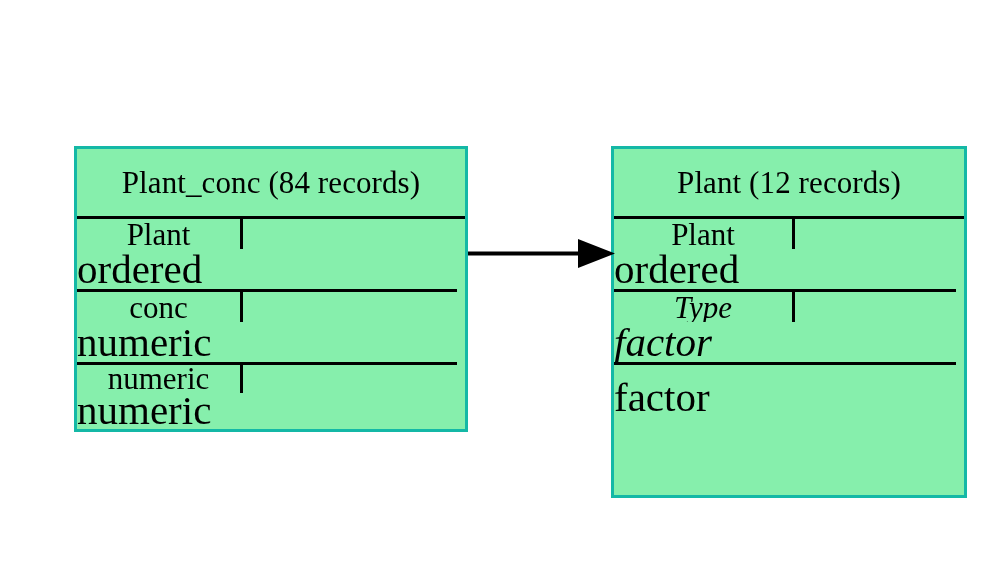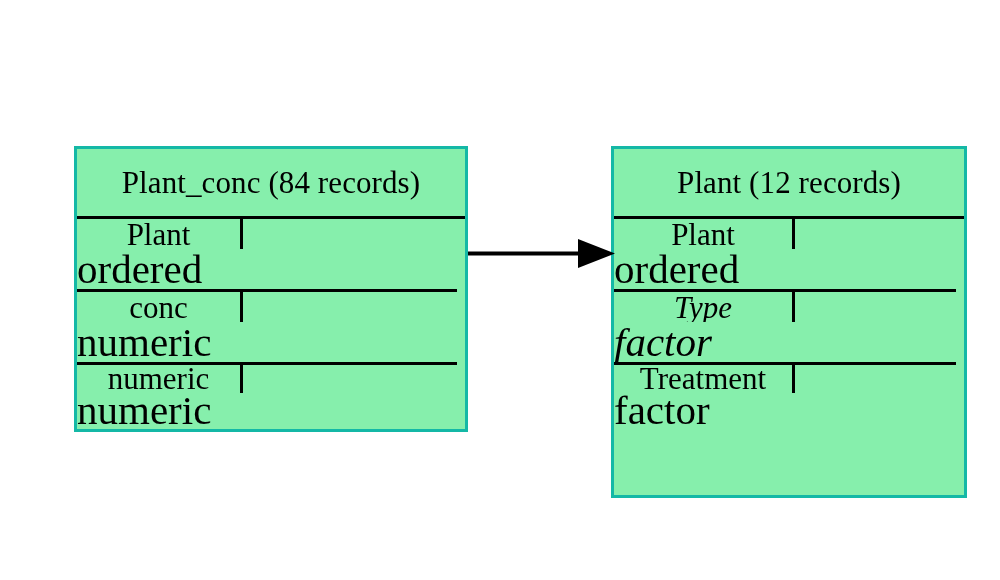--- a/index.html
+++ b/index.html
@@ -138,21 +138,20 @@
       <div class="attr-type">ordered</div>
     </div>
 
     <div class="attr-row divided" style="top:143px; height:73px;font-style:italic;">
       <div class="attr-name" style="width:181px;">Type</div>
       <div class="attr-key" style="width:31px;"></div>
       <div class="attr-type">factor</div>
     </div>
 
     <div class="attr-row" style="top:216px; height:64px;">
-      <div class="attr-name" style="width:181px;">Treatment</div>
       <div class="attr-key" style="width:31px;"></div>
       <div class="attr-type">factor</div>
     </div>
   </div>
 
   <svg id="relationship-arrow" style="left:460px; top:235px; width:165px; height:40px;" width="165" height="40" viewBox="0 0 165 40">
     <line x1="8" y1="18.5" x2="140" y2="18.5" stroke="#000000" stroke-width="4"></line>
     <polygon points="118,4 155,18.5 118,33" fill="#000000"></polygon>
   </svg>
 

